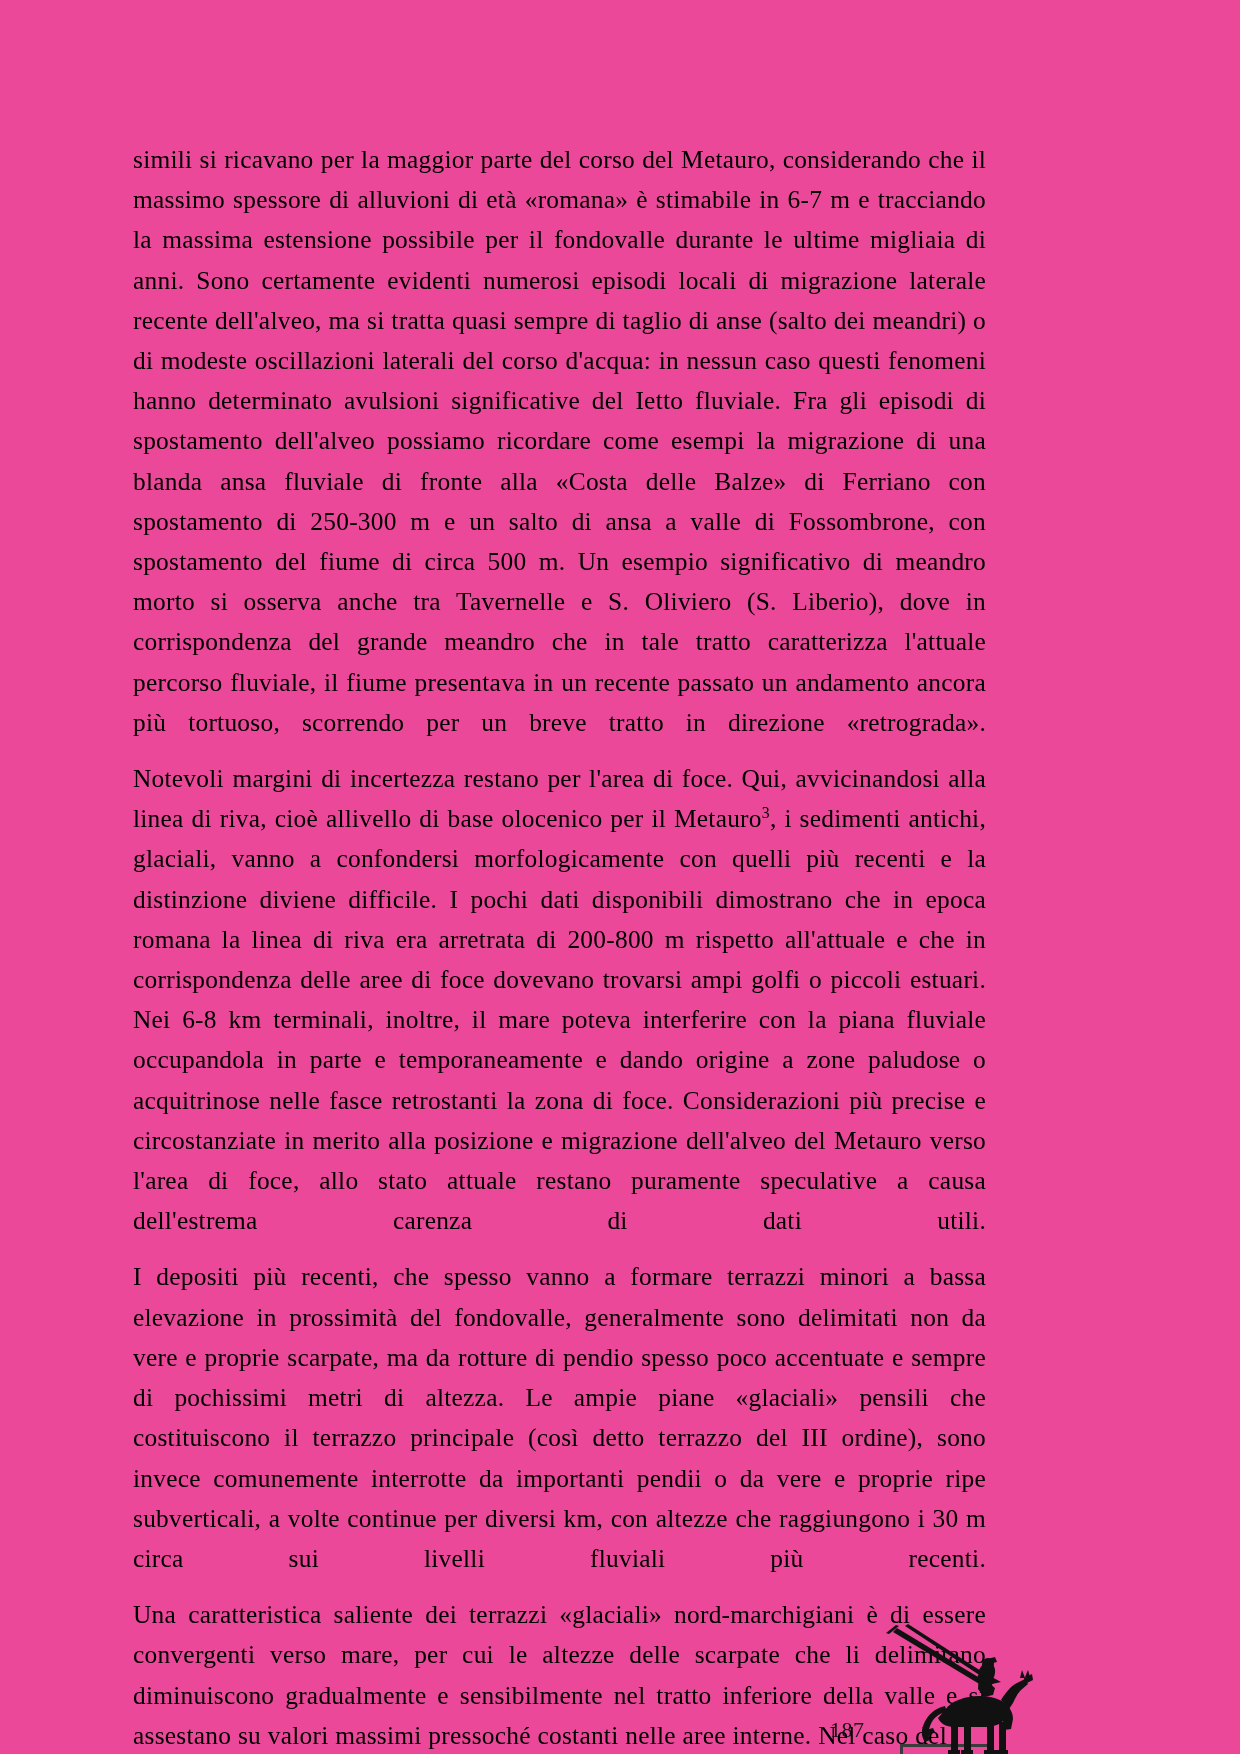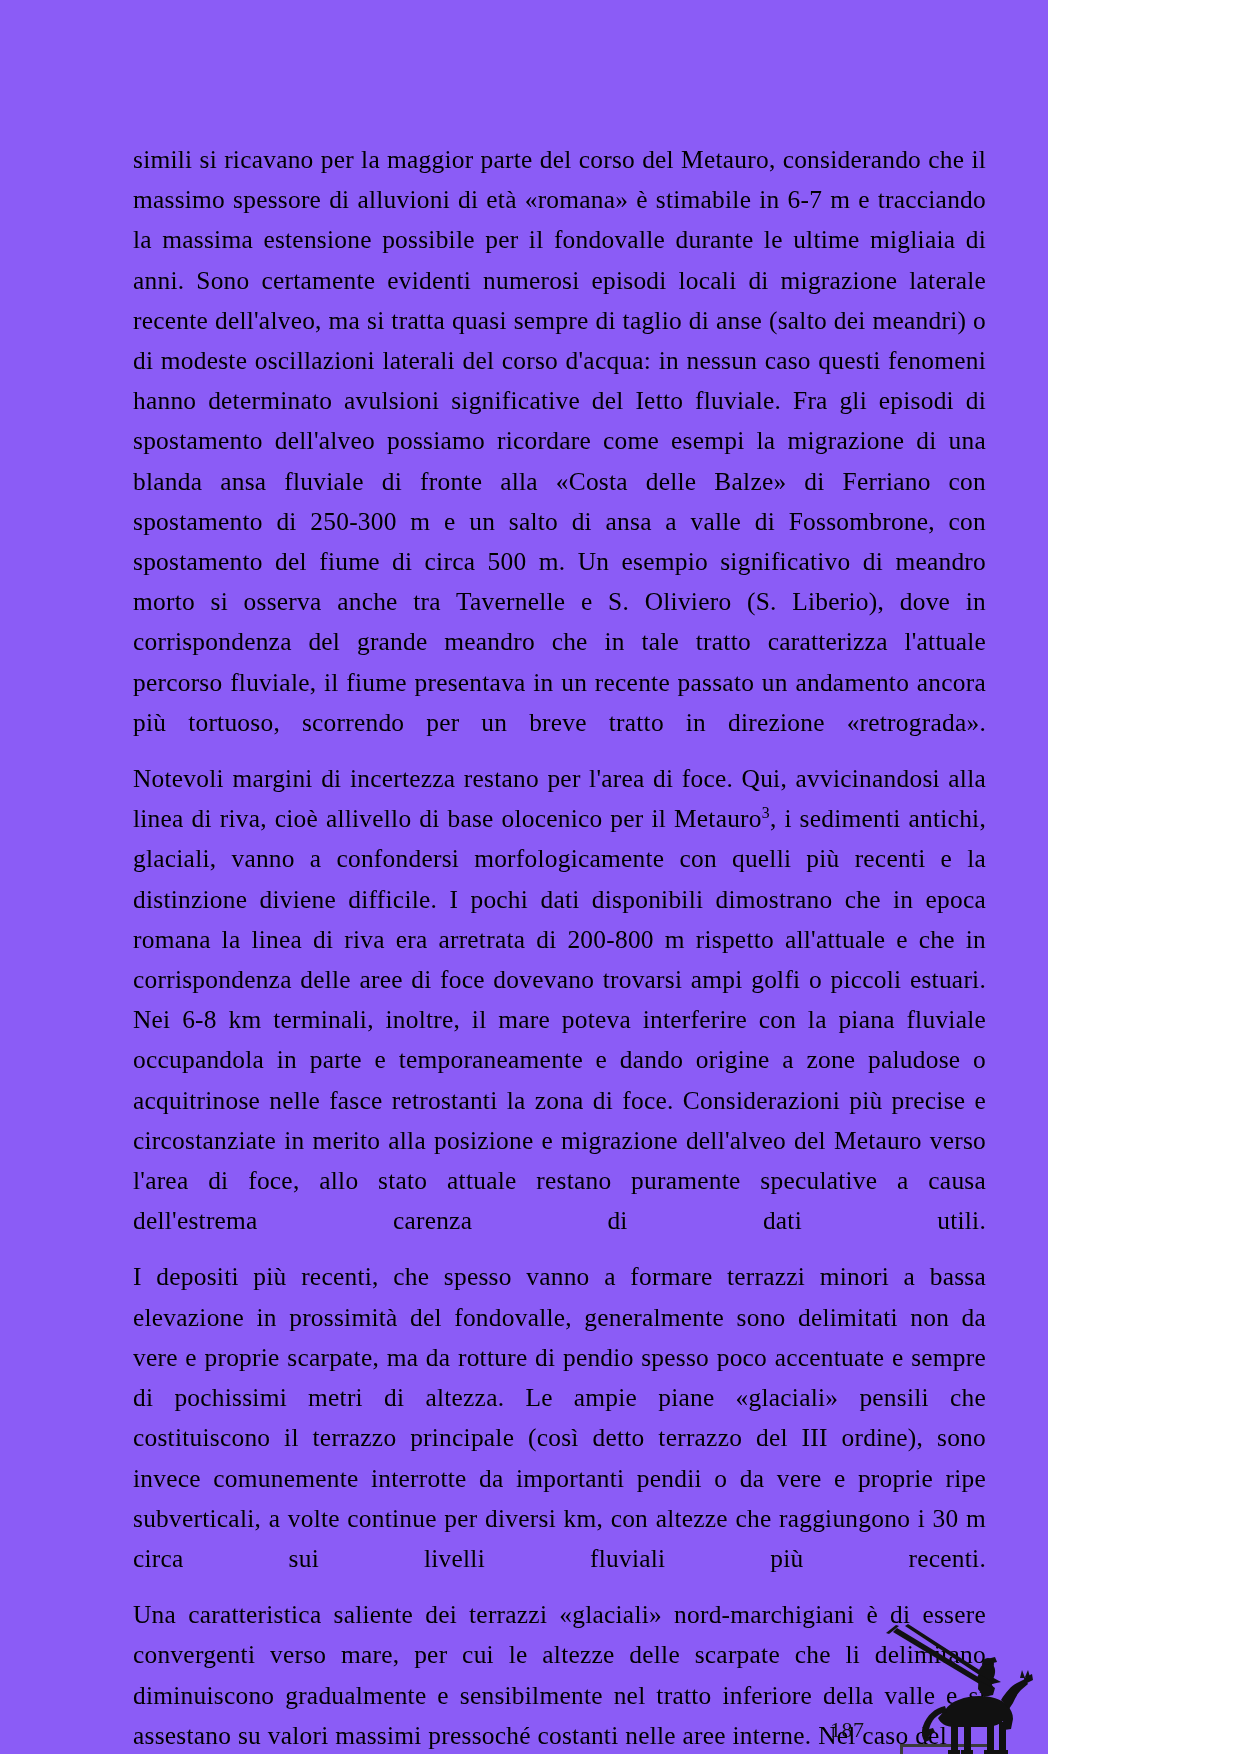--- a/index.html
+++ b/index.html
@@ -7,23 +7,23 @@
     margin: 0;
     padding: 0;
     background: #ffffff;
   }
   body {
     font-family: "Liberation Serif", "DejaVu Serif", serif;
     color: #000000;
   }
   .page {
     position: relative;
-    width: 1048px;
+    width: 1240px;
     height: 1754px;
-    background: #8b5cf6;
+    background: #ec4899;
     overflow: hidden;
     box-sizing: border-box;
   }
   .text-column {
     position: absolute;
     left: 133px;
     top: 139px;
     width: 853px;
   }
   .para {

